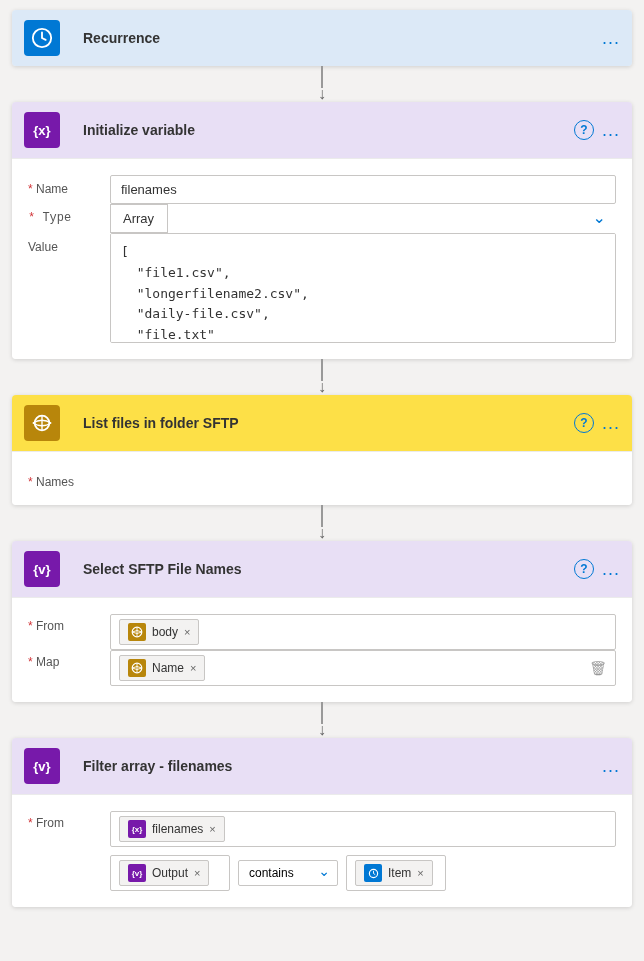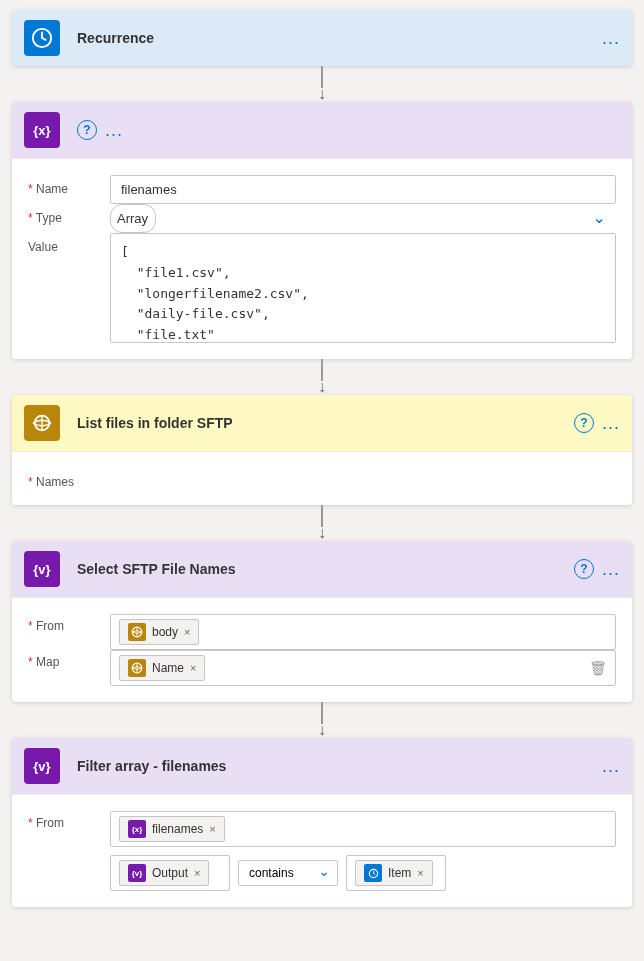--- a/index.html
+++ b/index.html
@@ -25,21 +25,21 @@
       width: 620px;
       border-radius: 4px;
       box-shadow: 0 1px 4px rgba(0,0,0,0.15);
       overflow: hidden;
     }
 
     .card-header {
       display: flex;
       align-items: center;
       padding: 10px 12px;
-      gap: 17px;
+      gap: 23px;
       min-height: 52px;
     }
 
     .card-icon {
       width: 36px;
       height: 36px;
       border-radius: 4px;
       display: flex;
       align-items: center;
       justify-content: center;
@@ -92,22 +92,22 @@
       padding: 6px 10px;
       font-size: 13px;
       font-family: inherit;
       color: #333;
       outline: none;
     }
 
     .field-select {
       flex: 1;
       border: 1px solid #c8c6c4;
-      border-radius: 12px;
-      padding: 6px 6px;
+      border-radius: 0;
+      padding: 6px 12px;
       font-size: 13px;
       font-family: inherit;
       color: #333;
       background: white;
       appearance: none;
       -webkit-appearance: none;
       outline: none;
       cursor: pointer;
       background-image: none;
     }
@@ -159,21 +159,21 @@
     .connector-arrow {
       font-size: 16px;
       color: #666;
       line-height: 1;
       margin-top: -2px;
     }
 
     
     .theme-blue .card-header { background: #dce9f7; }
     .theme-purple .card-header { background: #e8dff5; }
-    .theme-yellow .card-header { background: #fef9c3; }
+    .theme-yellow .card-header { background: #fde047; }
     .theme-purple2 .card-header { background: #e8dff5; }
     .theme-purple3 .card-header { background: #e8dff5; }
 
     .icon-blue { background: #0078d4; }
     .icon-purple { background: #7719aa; }
 
     
     .help-icon {
       width: 20px;
       height: 20px;
@@ -327,32 +327,33 @@
   <div class="connector">
     <div class="connector-line"></div>
     <div class="connector-arrow">↓</div>
   </div>
 
   <div class="card theme-purple">
     <div class="card-header">
       <div class="card-icon icon-purple">
         <span style="font-size:13px; font-weight:bold;">{x}</span>
       </div>
+      <span class="card-title">Initialize variable</span>
       <div class="card-actions">
         <div class="help-icon">?</div>
         <span class="more-icon">...</span>
       </div>
     </div>
     <div class="card-body">
       <div class="field-row">
         <div class="field-label required" style="padding-top:7px;">Name</div>
         <input class="field-input" type="text" value="filenames" style="">
       </div>
       <div class="field-row">
-        <div class="field-label required" style="padding-top:7px;">Type</div>
+        <div class="field-label required" style="padding-top:7px;font-family:Liberation Mono, monospace;">Type</div>
         <div class="select-wrapper">
           <select class="field-select">
             <option>Array</option>
           </select>
         </div>
       </div>
       <div class="field-row">
         <div class="field-label" style="padding-top:7px;">Value</div>
         <textarea class="value-textarea" style="">[
   "file1.csv",

